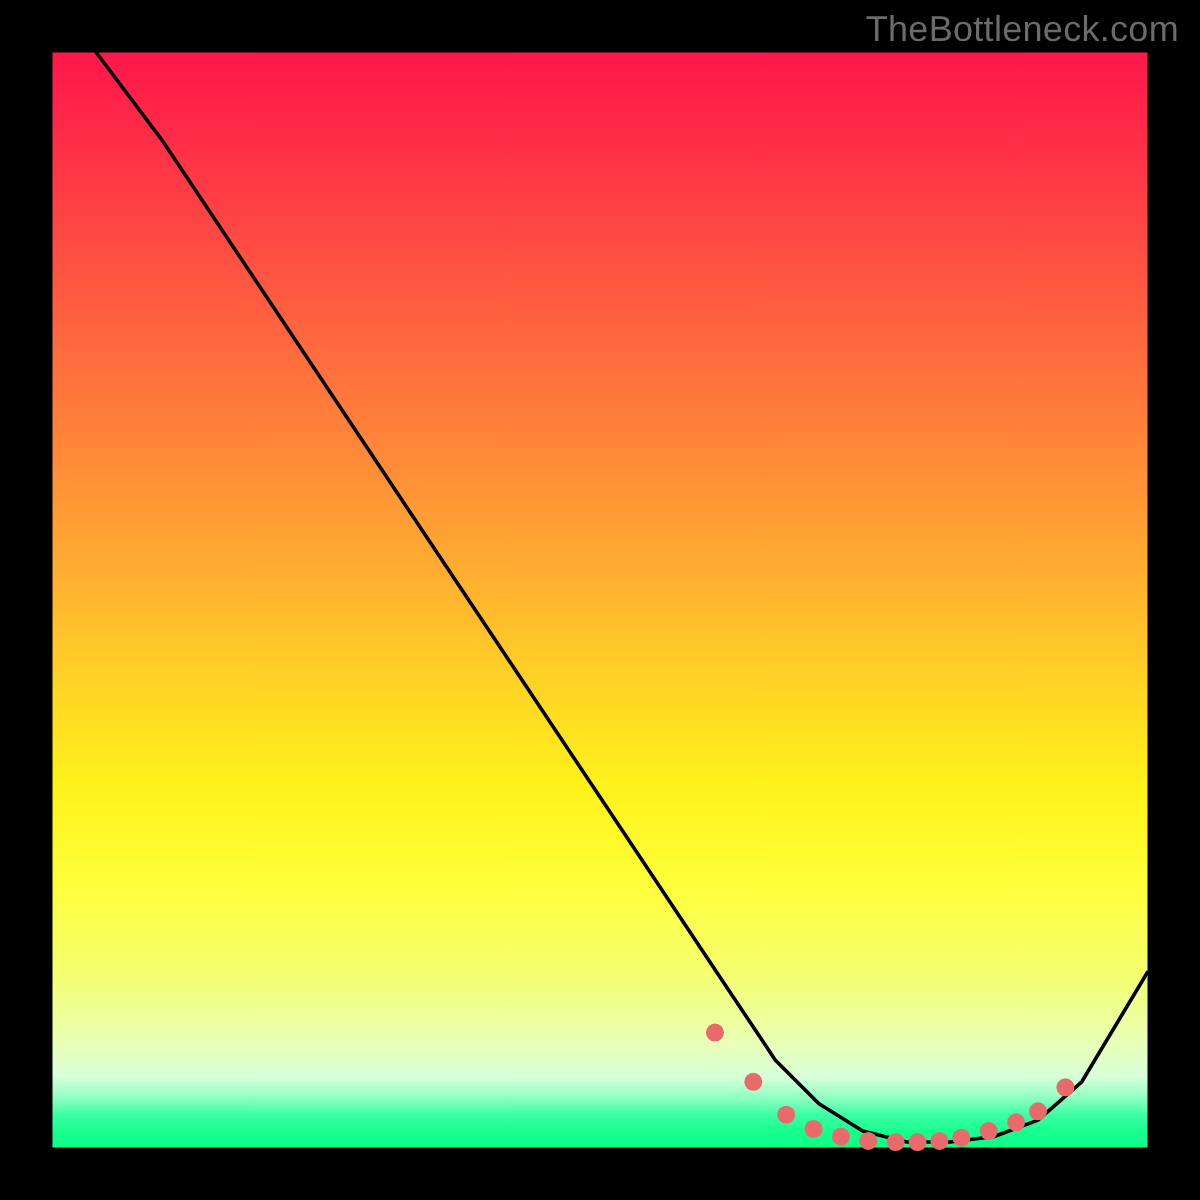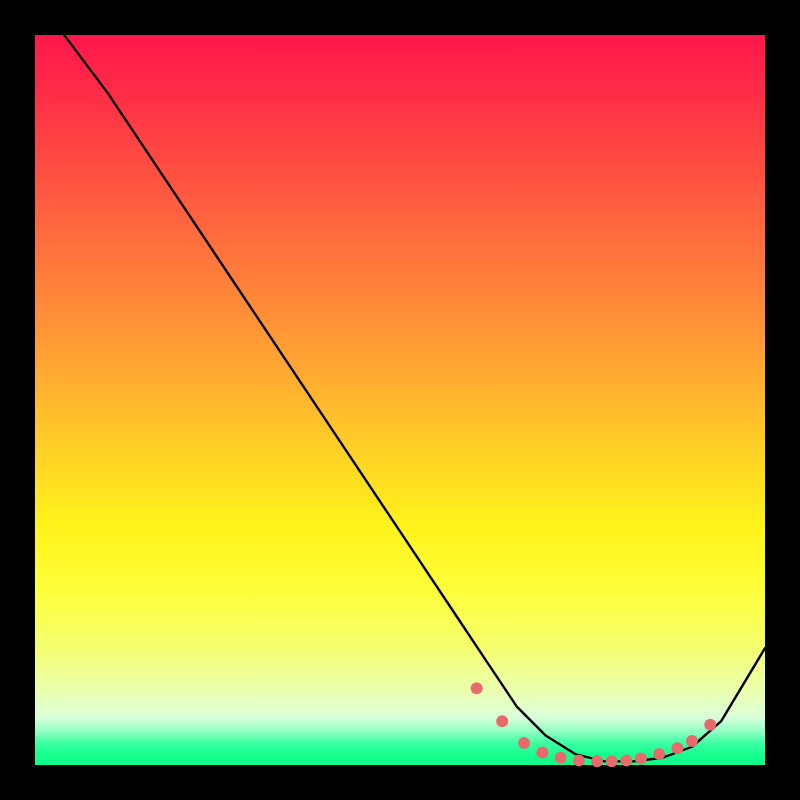--- a/index.html
+++ b/index.html
@@ -59,20 +59,21 @@
     width: 730px;
     height: 730px;
     overflow: visible;
   }
 </style>
 </head>
 <body>
 
 <div class="stage">
 
+  <div class="brand">TheBottleneck.com</div>
 
   <div class="plot-area">
     <svg class="curve" viewBox="0 0 730 730" preserveAspectRatio="none">
       <g>
         <path id="curve-path" fill="none" stroke="#000" stroke-width="2.4" stroke-linecap="round" stroke-linejoin="round" d="M29.20 0.00 L73.00 58.40 L146.00 167.90 L219.00 277.40 L292.00 386.90 L365.00 496.40 L423.40 584.00 L452.60 627.80 L481.80 671.60 L511.00 700.80 L540.20 719.05 L569.40 726.35 L598.60 726.35 L627.80 722.70 L657.00 711.75 L686.20 686.20 L730.00 613.20"></path>
       </g>
       <g id="dots-layer">
           <circle cx="441.65" cy="653.35" r="6" fill="#e86a6a"></circle>
           <circle cx="467.20" cy="686.20" r="6" fill="#e86a6a"></circle>
           <circle cx="489.10" cy="708.10" r="6" fill="#e86a6a"></circle>

